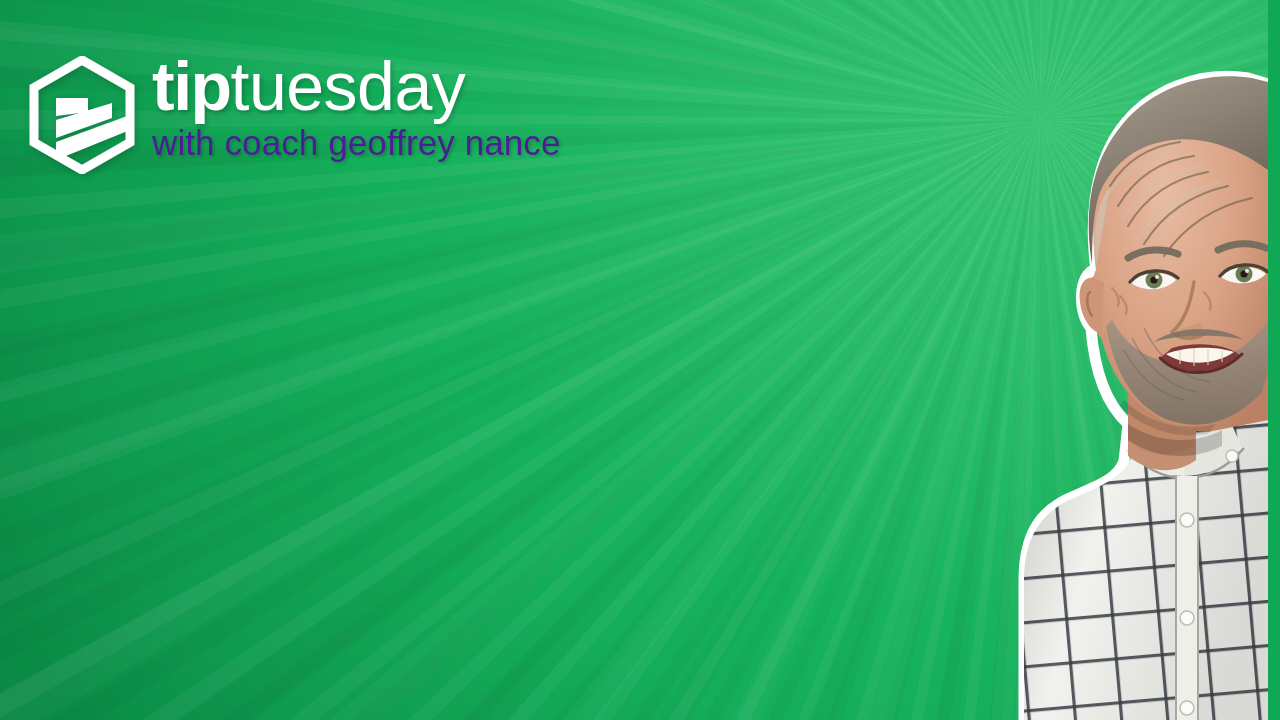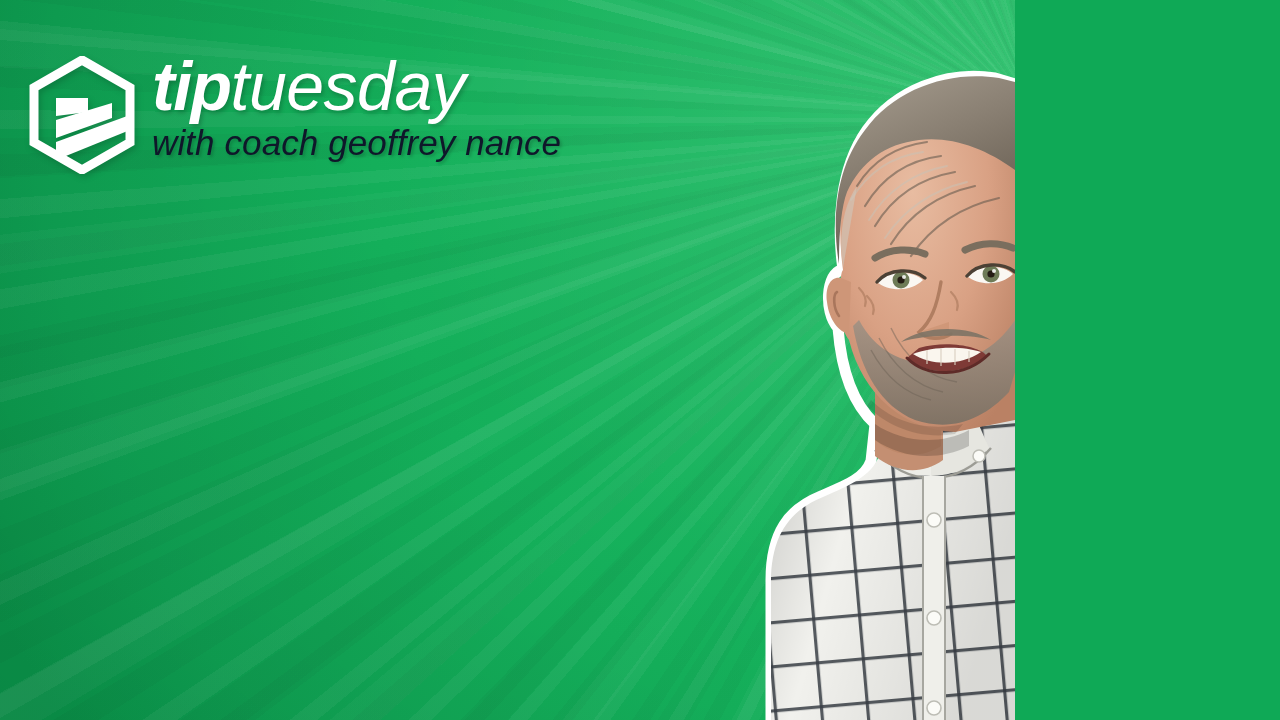--- a/index.html
+++ b/index.html
@@ -4,24 +4,23 @@
 <style>
   * { margin:0; padding:0; box-sizing:border-box; }
   html,body { width:1280px; height:720px; overflow:hidden; }
   body {
     font-family:"Liberation Sans", sans-serif;
     background:#0FA956;
   }
 
   #stage{
     position:relative;
-    width:1015px; height:720px;
+    width:1268px; height:720px;
     overflow:hidden;
     background:#12AE59;
-    font-style:italic;
   }
 
   
   .bg-base{
     position:absolute; inset:0;
     background:
       radial-gradient(circle 1150px at 1040px 120px,
         #23BF66 0%, #1CB861 26%, #14AF5A 58%, #0E9E51 86%, #0A9249 100%);
   }
   .bg-rays{
@@ -83,21 +82,21 @@
     white-space:nowrap;
     text-shadow:2px 3px 4px rgba(0,0,0,0.20);
   }
   .wm-tip{ font-weight:700; letter-spacing:-1.5px; }
   .wm-tuesday{ font-weight:300; letter-spacing:-0.5px; }
   .tagline{
     margin-top:4px;
     font-size:35px;
     font-weight:300;
     letter-spacing:0.1px;
-    color:#0f172a;
+    color:#4c1d95;
     white-space:nowrap;
     text-shadow:2px 2px 3px rgba(0,0,0,0.18);
     text-align:center;
   }
 
   
   .headline{
     position:absolute;
     left:165px; top:252px;
     width:760px;

